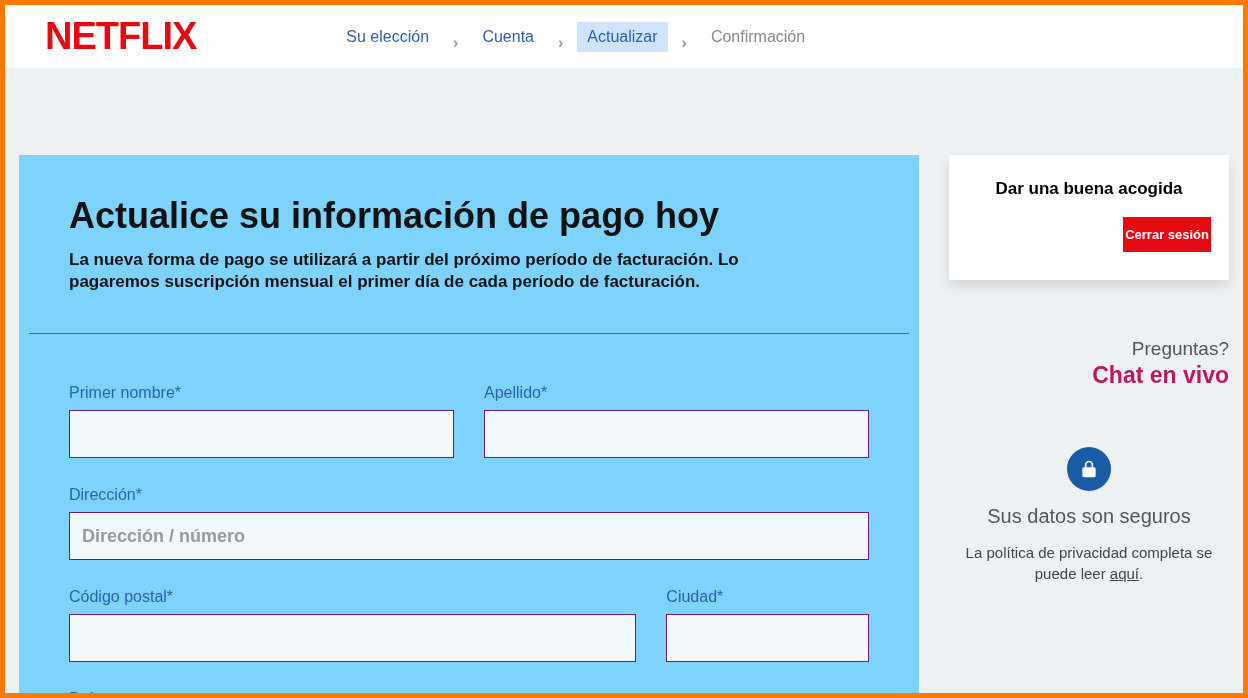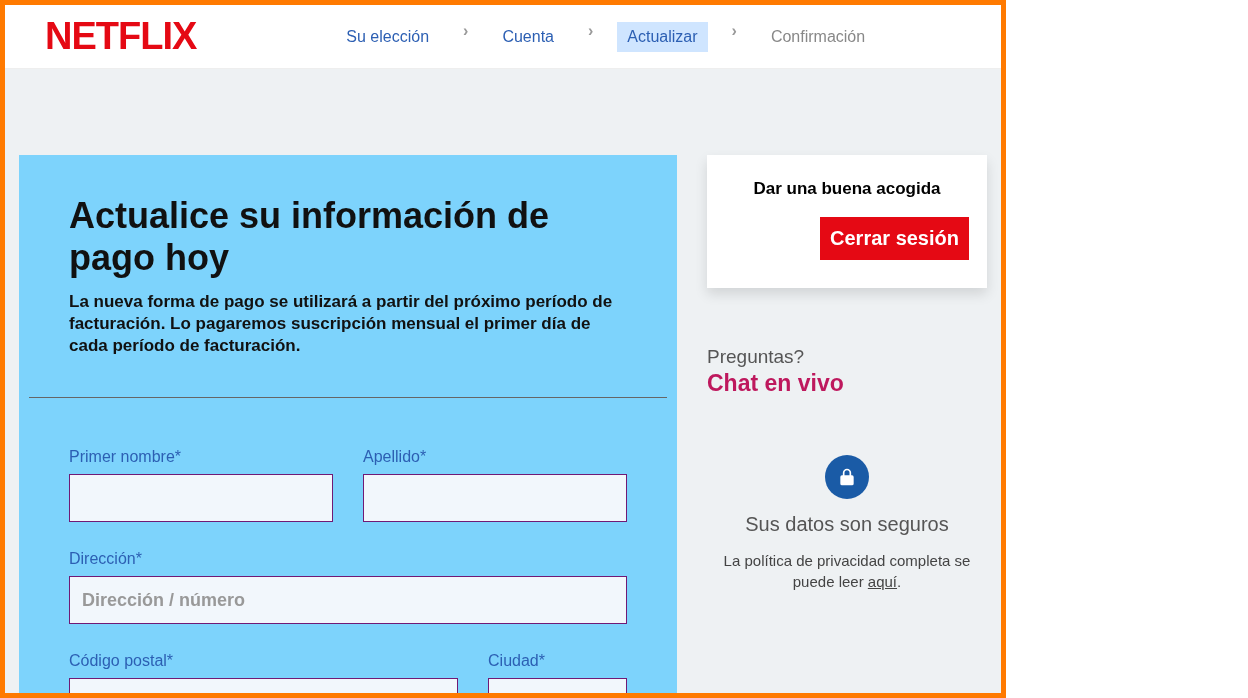--- a/index.html
+++ b/index.html
@@ -2,21 +2,21 @@
 <html><head>
 <meta charset="utf-8">
 <style>
 * { box-sizing: border-box; margin: 0; padding: 0; }
 body {
   font-family: Arial, Helvetica, sans-serif;
   background: #fff;
 }
 .outer-frame {
   border: 5px solid #ff7a00;
-  width: 1006px;
+  width: 1248px;
   height: 698px;
   overflow: hidden;
   position: relative;
 }
 .header {
   background: #fff;
   height: 64px;
   display: flex;
   align-items: center;
   padding-left: 40px;
@@ -25,22 +25,22 @@
 .logo {
   font-family: Arial Black, Arial, sans-serif;
   font-weight: 900;
   color: #e50914;
   font-size: 38px;
   letter-spacing: -1px;
   margin-right: 140px;
 }
 .breadcrumb {
   display: flex;
-  align-items: flex-start;
-  gap: 24px;
+  align-items: flex-end;
+  gap: 14px;
   font-size: 16px;
 }
 .breadcrumb .step {
   color: #2c5fb3;
   padding: 6px 10px;
 }
 .breadcrumb .step.active {
   background: #cfe5ff;
 }
 .breadcrumb .step.disabled {
@@ -143,28 +143,28 @@
 .welcome-box .title {
   font-weight: bold;
   font-size: 17px;
   margin-bottom: 18px;
   text-align: center;
 }
 .logout-btn {
   background: #e50914;
   color: #fff;
   border: none;
-  padding: 10px 10px;
-  font-size: 20px;
+  padding: 10px 2px;
+  font-size: 13px;
   font-weight: bold;
   cursor: pointer;
   text-align: right;
 }
 .chat-block {
-  text-align: left;
+  text-align: right;
 }
 .chat-block .q {
   color: #555;
   font-size: 19px;
   margin-bottom: 2px;
 }
 .chat-block .c {
   color: #be185d;
   font-size: 23px;
   font-weight: bold;

